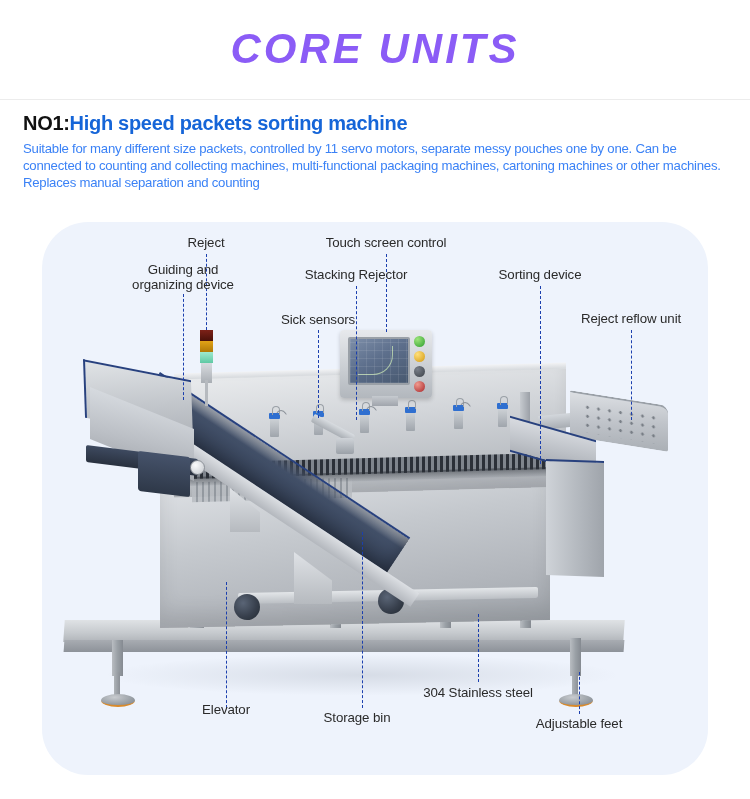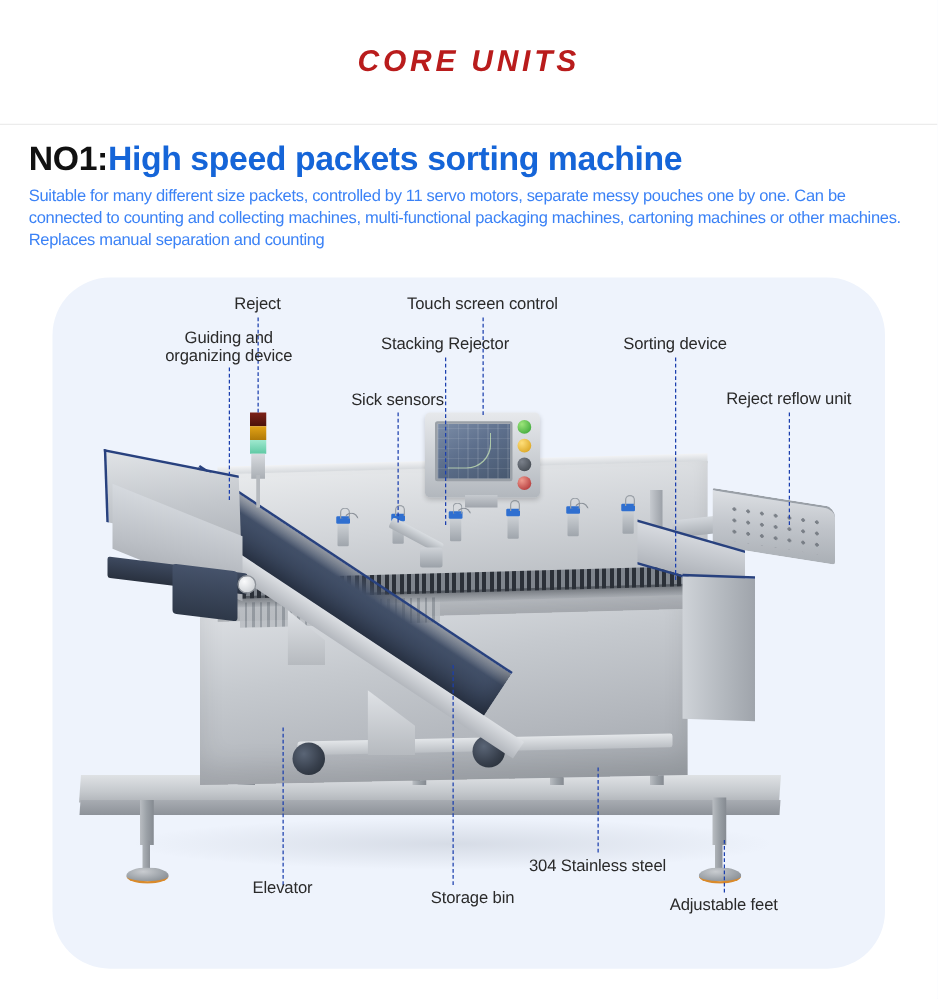--- a/index.html
+++ b/index.html
@@ -16,33 +16,33 @@
   #page { position: relative; width: 750px; height: 799px; background: #fff; }
 
   
   .header {
     position: absolute; top: 0; left: 0; width: 750px; height: 100px;
     border-bottom: 1px solid #ececec;
     display: flex; flex-direction: column;
     align-items: center; justify-content: center;
   }
   .header-title {
-    font-size: 24px; font-weight: bold; font-style: italic;
-    color: #b91c1c; letter-spacing: 3px; line-height: 1.05;
+    font-size: 42px; font-weight: bold; font-style: italic;
+    color: #8b5cf6; letter-spacing: 3px; line-height: 1.05;
   }
   .header-sub {
     margin-top: 6px;
     font-size: 12.5px; font-weight: bold; color: #a8a8a8;
     letter-spacing: 0.6px;
   }
 
   
   .title-block { position: absolute; top: 112px; left: 23px; width: 706px; }
   .prod-title {
-    font-size: 27px; font-weight: bold; line-height: 1.18;
+    font-size: 20px; font-weight: bold; line-height: 1.18;
     white-space: nowrap; letter-spacing: -0.3px;
   }
   .prod-title .no { color: #111111; }
   .prod-title .name { color: #1565d8; }
   .prod-desc {
     margin-top: 4px;
     font-size: 13.2px; color: #3b82f6; line-height: 1.32;
     letter-spacing: -0.25px;
   }
 
@@ -470,20 +470,20 @@
     <div class="label center" style="left:314px; top:45px;">Stacking Rejector</div>
 
     <div class="label center" style="left:344px; top:13px;">Touch screen control</div>
 
     <div class="label center" style="left:498px; top:45px;">Sorting device</div>
 
     <div class="label center" style="left:589px; top:89px;text-align:center;">Reject reflow unit</div>
 
     <div class="label center" style="left:184px; top:480px;">Elevator</div>
 
-    <div class="label center" style="left:336px; top:488px;">Storage bin</div>
+    <div class="label center" style="left:315px; top:488px;">Storage bin</div>
 
     <div class="label center" style="left:436px; top:463px;">304 Stainless steel</div>
 
     <div class="label center" style="left:537px; top:494px;">Adjustable feet</div>
   </div>
 
 </div>
 
 </body></html>

